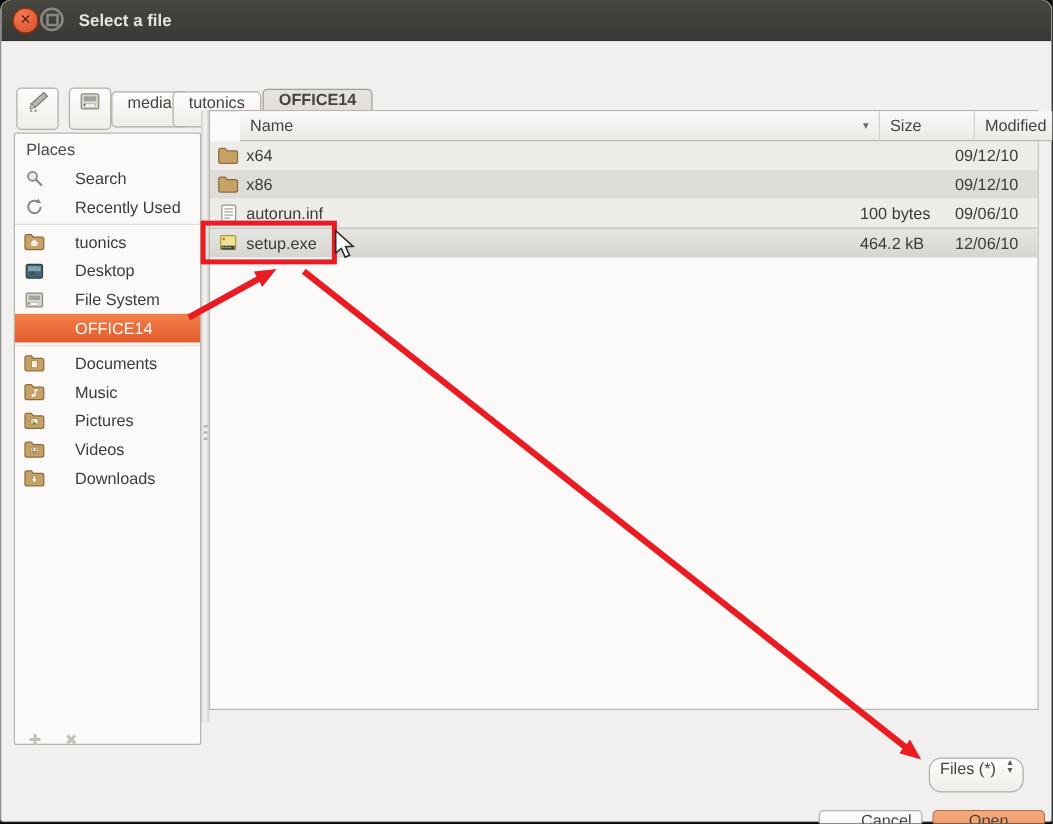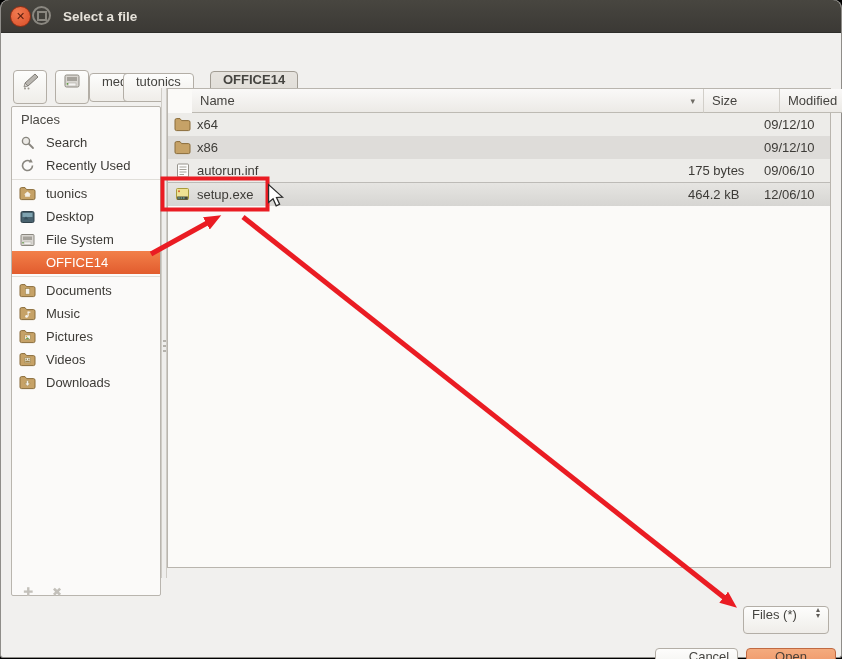--- a/index.html
+++ b/index.html
@@ -33,21 +33,21 @@
     border:1px solid #b3aea6;border-radius:4px;display:flex;align-items:flex-start;justify-content:center;
     color:#454440;margin-top:28px;}
   .tool-btn{position:absolute;top:42px;width:34px;height:34px;}
   .path-btn{position:absolute;top:45px;height:29px;padding:0 12px;}
   .path-btn.active{top:43px;height:33px;background:linear-gradient(#e6e3de,#dedbd5);
     border-color:#a19c93;font-weight:bold;}
   
   .sidebar{position:absolute;left:10px;top:88px;width:150px;height:490px;box-sizing:border-box;
     background:#fbfaf9;border:1px solid var(--panel-border);border-radius:2px;overflow:hidden;margin-top:18px;}
   .side-header{height:24px;display:flex;align-items:center;padding-left:9px;color:#4b4945;}
-  .side-item{height:23px;display:flex;align-items:center;padding-left:7px;gap:10px;}
+  .side-item{height:23px;display:flex;align-items:center;padding-left:7px;gap:24px;}
   .side-item .si-icon{width:17px;height:16px;display:flex;align-items:center;justify-content:center;flex:none;}
   .side-item.selected{background:linear-gradient(var(--sel-top),var(--sel-bot));color:#fff;}
   .side-sep{height:1px;background:#e0ded9;margin:2px 0;}
   .grip{position:absolute;left:160px;top:88px;width:6px;height:490px;background:#efeeec;
     border-left:1px solid #cfccc6;border-right:1px solid #cfccc6;box-sizing:border-box;}
   .grip .dots{position:absolute;left:1px;top:252px;width:3px;height:2px;background:#b5b2ac;
     box-shadow:0 5px 0 #b5b2ac,0 10px 0 #b5b2ac;}
   
   .filelist{position:absolute;left:166px;top:88px;width:664px;height:480px;box-sizing:border-box;
     background:#fbfaf8;border:1px solid var(--panel-border);}
@@ -60,21 +60,21 @@
   .row{display:grid;grid-template-columns:512px 76px 74px;height:23px;}
   .row .cell{display:flex;align-items:center;padding:0 8px;white-space:nowrap;overflow:hidden;}
   .row .cell.name{gap:6px;padding-left:6px;}
   .row-a{background:#edece9;}
   .row-b{background:#dedcd9;}
   .row-sel{background:linear-gradient(#e6e5e2,#d6d5d2);border-top:1px solid #bdbbb7;height:24px;box-sizing:border-box;}
   .fi{width:17px;height:16px;display:flex;align-items:center;justify-content:center;flex:none;}
   
   .bm-btn{position:absolute;top:584px;width:16px;height:16px;display:flex;align-items:center;
     justify-content:center;color:#c3c0ba;font-size:12px;}
-  .combo{position:absolute;left:742px;top:578px;width:86px;height:28px;padding:0 8px;justify-content:flex-start;}
+  .combo{position:absolute;left:742px;top:578px;width:76px;height:28px;padding:0 8px;justify-content:flex-start;border-radius:10px;}
   .combo .spin{margin-left:auto;display:flex;flex-direction:column;align-items:center;line-height:6px;
     font-size:8px;color:#5f5c57;}
   .btn-cancel{position:absolute;left:654px;top:620px;width:83px;height:28px;padding-left:25px;}
   .btn-open{position:absolute;left:745px;top:620px;width:90px;height:28px;
     background:linear-gradient(#f4ab7e,#ec8a5b);border-color:#c06a42;color:#4c4138;}
   
   .overlay{position:absolute;left:0;top:0;width:842px;height:659px;pointer-events:none;z-index:50;}
 </style>
 </head>
 <body>
@@ -108,21 +108,21 @@
           <rect x="3" y="4" width="14" height="12" rx="1.5" fill="#d9d6d1" stroke="#8b8880" stroke-width="1"></rect>
           <rect x="5" y="6" width="10" height="4" fill="#a5a29b"></rect>
           <rect x="6" y="12" width="8" height="3" fill="#f4f3f1" stroke="#b1aea7" stroke-width="0.6"></rect>
           <circle cx="5.5" cy="12.8" r="0.9" fill="#5a9a3c"></circle>
         </svg>
       </span>
     </div>
     <div class="gtk-btn path-btn" style="left:88px;">
       <span>media</span>
     </div>
-    <div class="gtk-btn path-btn" style="left:122px;">
+    <div class="gtk-btn path-btn" style="left:137px;">
       <span>tutonics</span>
     </div>
     <div class="gtk-btn path-btn active" style="left:209px;">
       <span>OFFICE14</span>
     </div>
 
     <div class="sidebar">
       <div class="side-header">Places</div>
 
       <div class="side-item">
@@ -283,21 +283,21 @@
             <svg width="14" height="15" viewBox="0 0 14 15">
                 <rect x="1.5" y="1" width="11" height="13" rx="1" fill="#fdfdfc" stroke="#97948c" stroke-width="1"></rect>
                 <line x1="3.5" y1="4" x2="10.5" y2="4" stroke="#a6a39b" stroke-width="1"></line>
                 <line x1="3.5" y1="6.5" x2="10.5" y2="6.5" stroke="#a6a39b" stroke-width="1"></line>
                 <line x1="3.5" y1="9" x2="10.5" y2="9" stroke="#a6a39b" stroke-width="1"></line>
                 <line x1="3.5" y1="11.5" x2="8" y2="11.5" stroke="#a6a39b" stroke-width="1"></line>
               </svg>
           </span>
           <span>autorun.inf</span>
         </div>
-        <div class="cell">175 bytes</div>
+        <div class="cell">100 bytes</div>
         <div class="cell">09/06/10</div>
       </div>
 
       <div class="row row-sel">
         <div class="cell name">
           <span class="fi">
             <svg width="15" height="15" viewBox="0 0 15 15">
                 <rect x="1.5" y="1.5" width="12" height="11" rx="1" fill="#efe293" stroke="#a89b3c" stroke-width="1"></rect>
                 <circle cx="4" cy="4.2" r="1" fill="#d2622d"></circle>
                 <rect x="2.2" y="9.5" width="10.6" height="3.2" fill="#474639"></rect>

